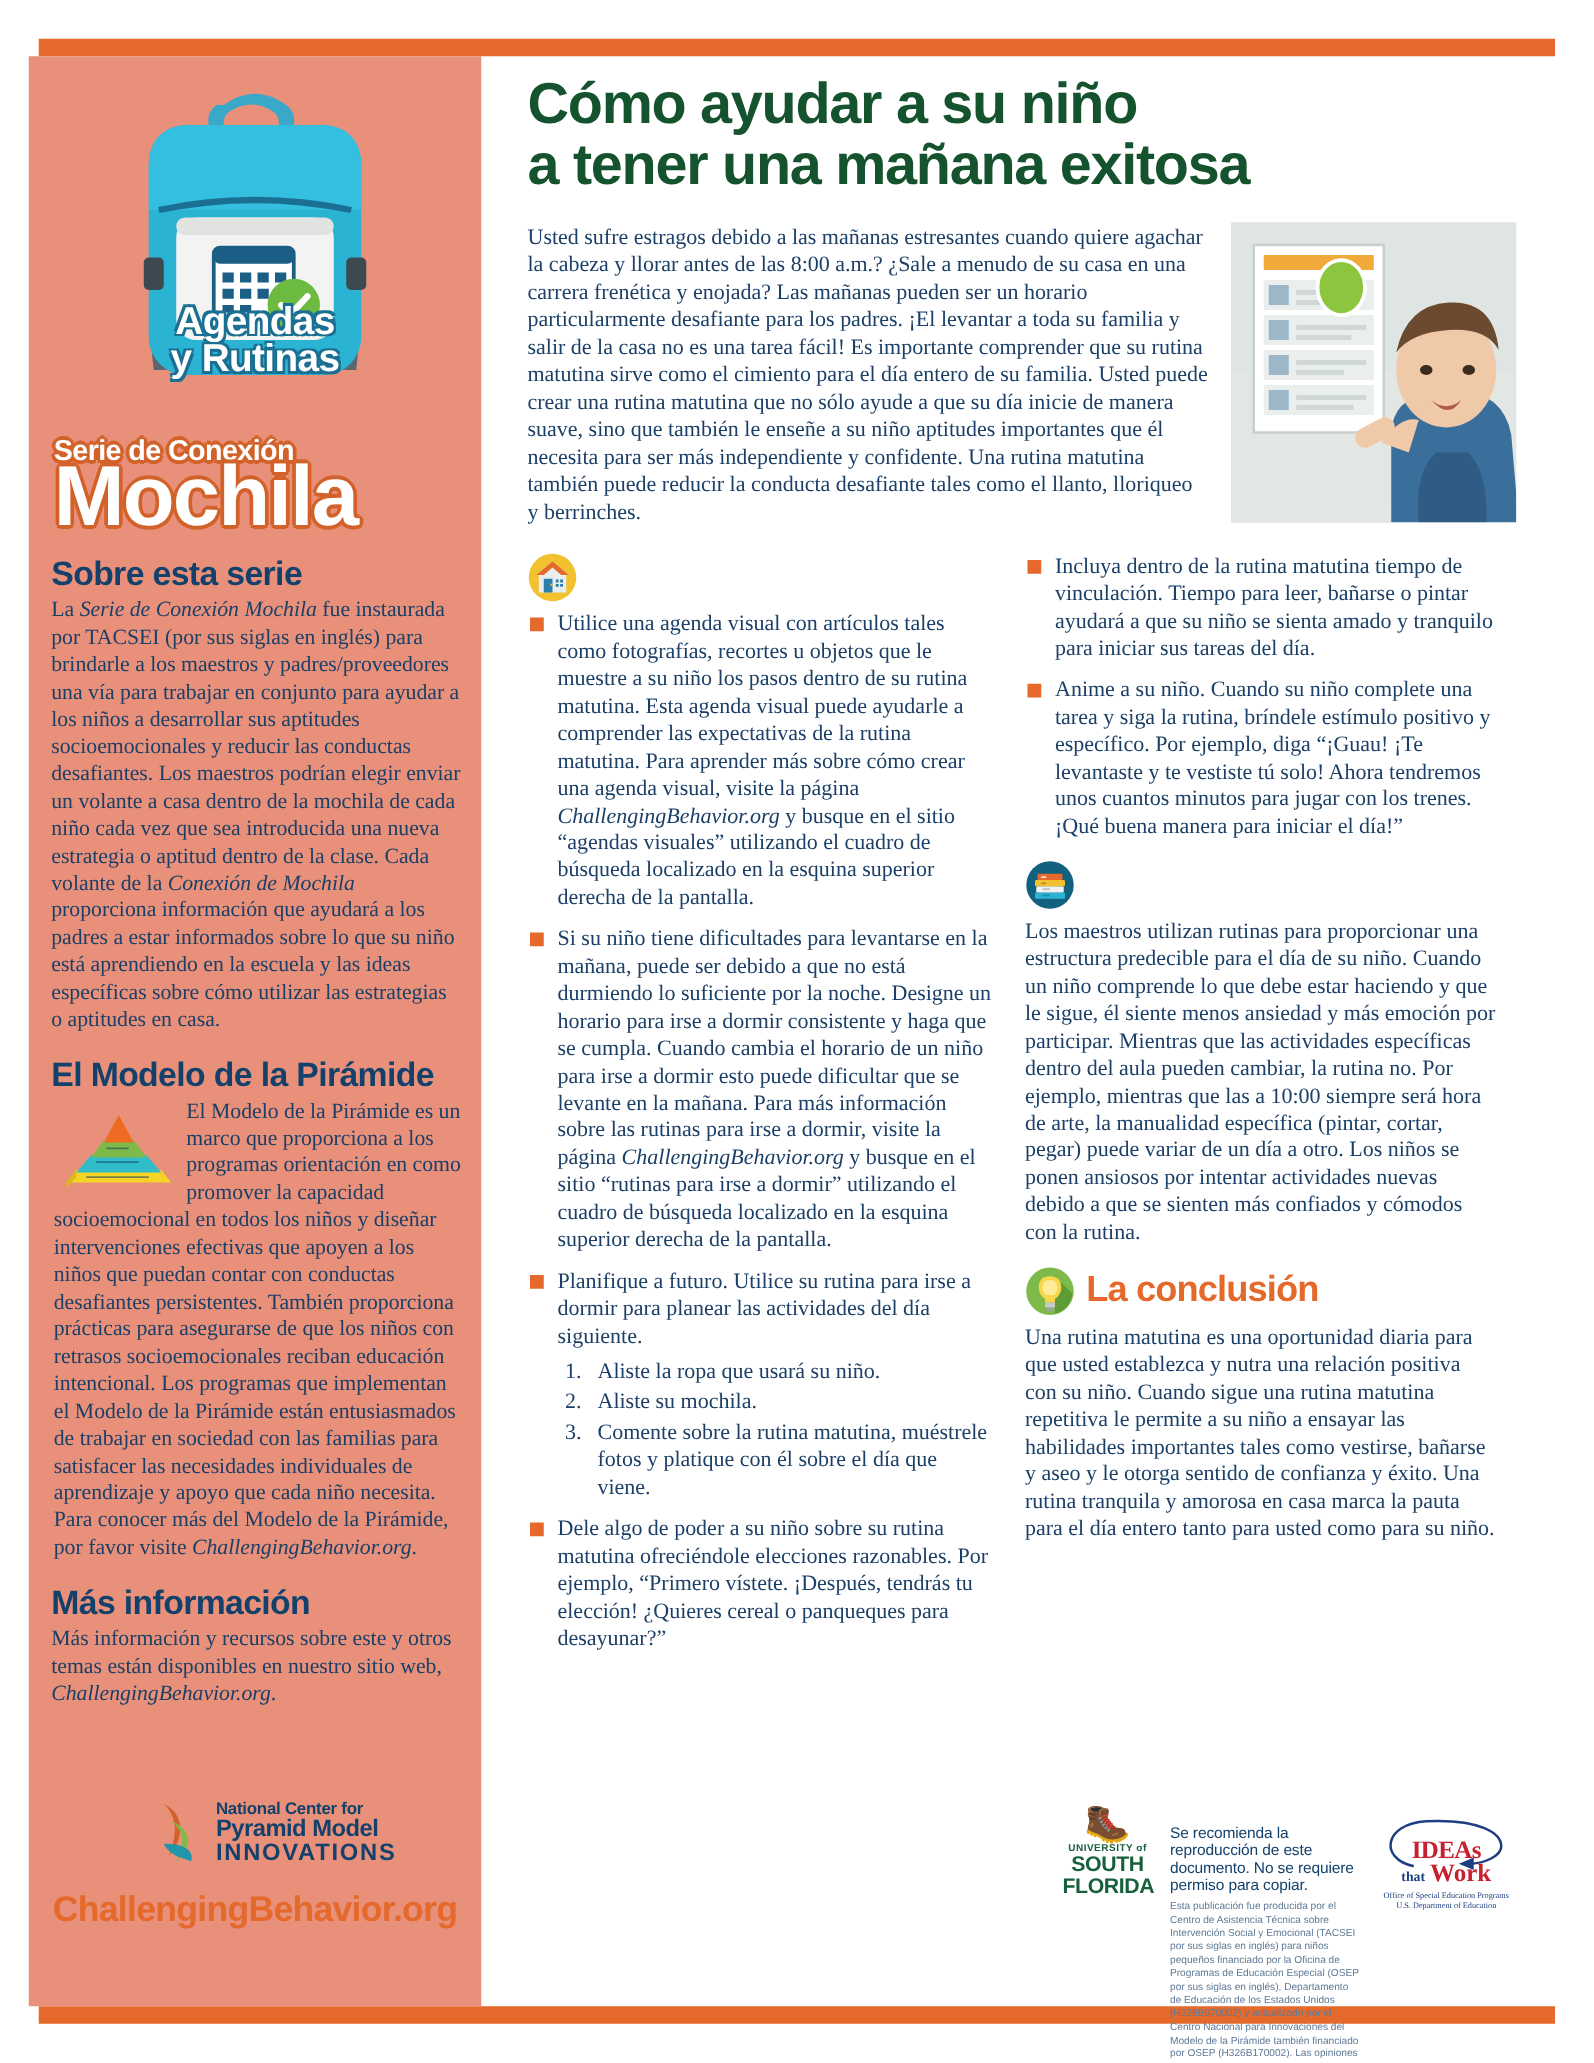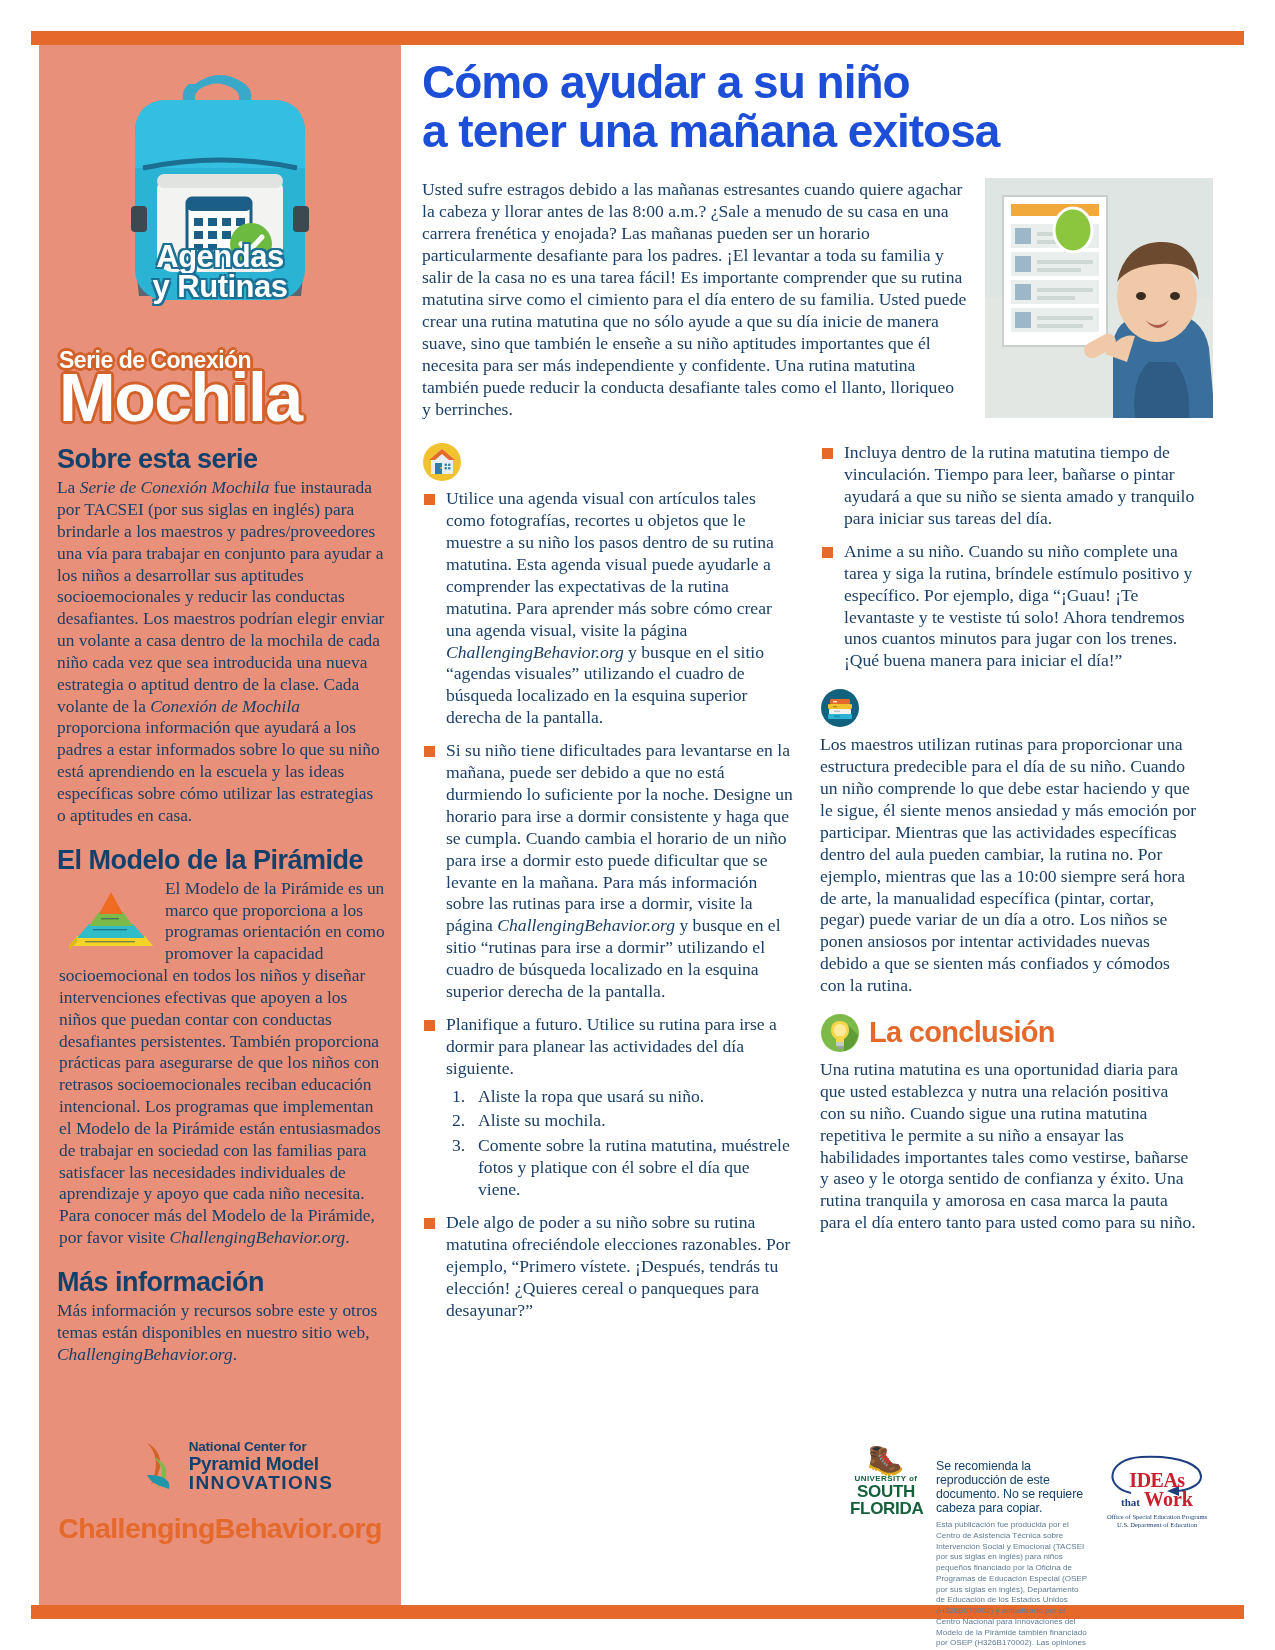--- a/index.html
+++ b/index.html
@@ -18,21 +18,21 @@
     position:absolute; left:31px; top:31px; width:1213px; height:14px;
     background:#e4692a;
   }
   .bar-bottom {
     position:absolute; left:31px; bottom:31px; width:1213px; height:14px;
     background:#e4692a;
   }
 
   
   .sidebar {
-    position:absolute; left:39px; top:45px; width:362px; bottom:45px;
+    position:absolute; left:23px; top:45px; width:362px; bottom:45px;
     background:#e8907a;
     padding:0 16px;
   }
 
   .backpack-wrap {
     height:290px; display:flex; align-items:center; justify-content:center;
     padding-top:6px;
   }
   .backpack { position:relative; width:250px; height:275px; }
 
@@ -88,21 +88,21 @@
   .ncpmi-text .l1 { font-size:13.5px; font-weight:bold; letter-spacing:-0.2px;}
   .ncpmi-text .l2 { font-size:19px; font-weight:bold; letter-spacing:-0.4px;}
   .ncpmi-text .l3 { font-size:19px; font-weight:bold; letter-spacing:1.4px;}
 
   
   .content {
     position:absolute; left:410px; top:50px; right:31px; bottom:45px;
   }
   .doc-title {
     font-family:"Liberation Sans", sans-serif;
-    font-weight:bold; color:#1d4ed8;
+    font-weight:bold; color:#14532d;
     font-size:46px; line-height:1.06; letter-spacing:-1px;
     margin:8px 0 0 12px;
   }
   .byline-row {
     display:flex; align-items:center; margin:12px 0 0 12px;
   }
   .byline-rule { width:270px; height:22px; background:#e4692a; }
   .byline {
     font-family:"Liberation Sans", sans-serif;
     color:#e4692a; font-size:16.5px; margin-left:auto; padding-right:4px;
@@ -426,21 +426,21 @@
         <div class="usf-logo">
           <div class="usf-bull">🥾</div>
           <div class="usf-txt">
             <div class="u">UNIVERSITY of</div>
             <div class="s">SOUTH</div>
             <div class="f">FLORIDA</div>
           </div>
         </div>
 
         <div class="fine-col">
-          <div class="repro">Se recomienda la reproducción de este documento. No se requiere cabeza para copiar.</div>
+          <div class="repro">Se recomienda la reproducción de este documento. No se requiere permiso para copiar.</div>
           <div class="disclaimer">Esta publicación fue producida por el Centro de Asistencia Técnica sobre Intervención Social y Emocional (TACSEI por sus siglas en inglés) para niños pequeños financiado por la Oficina de Programas de Educación Especial (OSEP por sus siglas en inglés), Departamento de Educación de los Estados Unidos (H326B070002) y actualizado por el Centro Nacional para Innovaciones del Modelo de la Pirámide también financiado por OSEP (H326B170002). Las opiniones expresadas no representan necesariamente las posiciones o políticas del Departamento de Educación. julio 2013 / enero, 2018.</div>
         </div>
 
         <div class="ideas-logo">
           <svg width="112" height="46" viewBox="0 0 112 46" style="position:absolute;left:0;top:8px;">
             <path d="M30 40 C2 34 6 6 40 4 C84 2 100 14 100 24 C100 32 86 38 74 38" fill="none" stroke="#1e3f7f" stroke-width="2"></path>
             <polygon points="78,33 66,38 78,43" fill="#1e3f7f"></polygon>
           </svg>
           <div style="position:relative;padding-top:10px;">
             <span class="ideas-word ideas-1">IDEAs</span>

